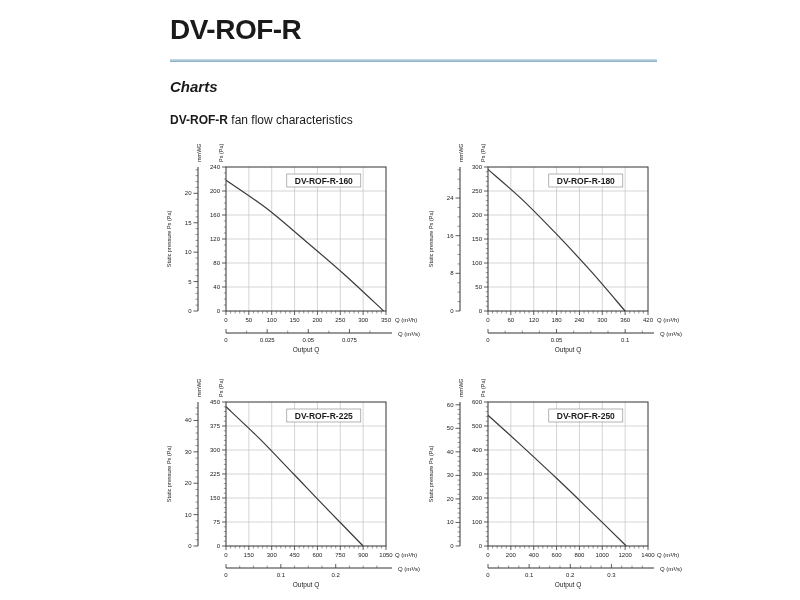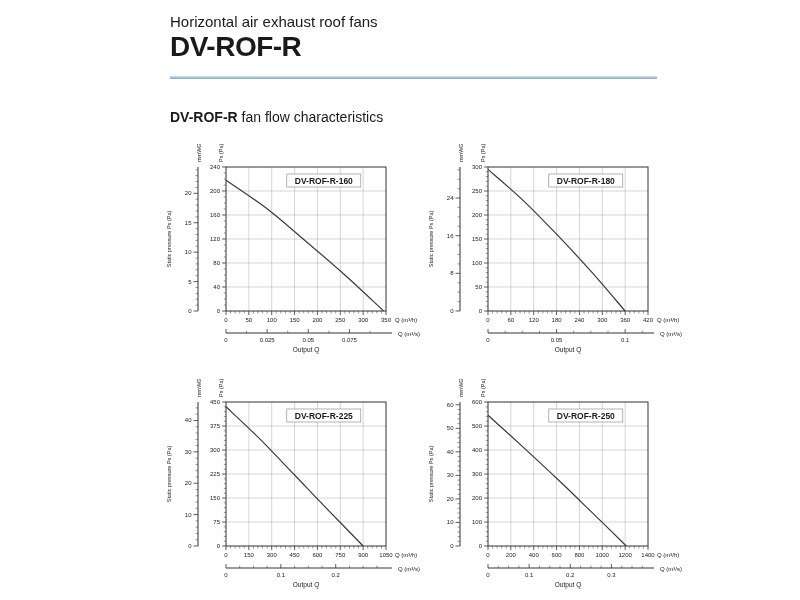--- a/index.html
+++ b/index.html
@@ -5,36 +5,36 @@
   html,body{margin:0;padding:0}
   body{
     width:800px;height:600px;background:#ffffff;overflow:hidden;
     font-family:"Liberation Sans",sans-serif;color:#1a1a1a;position:relative;
   }
   .header{position:absolute;left:170px;top:13px;width:487px}
   .subtitle{font-size:15px;line-height:17px}
   .title{font-size:28px;line-height:32px;font-weight:bold;letter-spacing:-0.5px;margin-top:1px}
   .rule{height:3px;margin-top:13px;background:linear-gradient(to bottom,#d3e4ee,#82a9bf)}
   .section{font-size:15px;line-height:17px;font-weight:bold;font-style:italic;margin-top:16px}
-  .caption{font-size:14px;margin-top:30px}
+  .caption{font-size:12px;margin-top:18px}
   .cap-bold{font-weight:bold}
   .charts-grid{
     position:absolute;left:162px;top:143px;
     display:grid;grid-template-columns:262px 262px;grid-row-gap:15px;
   }
   svg text{font-family:"Liberation Sans",sans-serif;fill:#1a1a1a}
 </style>
 </head>
 <body>
 
 <div class="page">
   <div class="header">
-    <div class="subtitle">Horizontal air exhaust roof fans</div>
     <div class="title">DV-ROF-R</div>
     <div class="rule"></div>
+    <div class="section">Charts</div>
     <div class="caption"><span class="cap-bold">DV-ROF-R</span><span> fan flow characteristics</span></div>
   </div>
   <div class="charts-grid" id="charts">
       <svg width="262" height="220" viewBox="0 0 262 220">
         <g stroke="#b8b8b8" stroke-width="0.6">
           <line x1="86.85714285714286" y1="24" x2="86.85714285714286" y2="168"></line>
           <line x1="109.71428571428571" y1="24" x2="109.71428571428571" y2="168"></line>
           <line x1="132.57142857142856" y1="24" x2="132.57142857142856" y2="168"></line>
           <line x1="155.42857142857142" y1="24" x2="155.42857142857142" y2="168"></line>
           <line x1="178.28571428571428" y1="24" x2="178.28571428571428" y2="168"></line>

